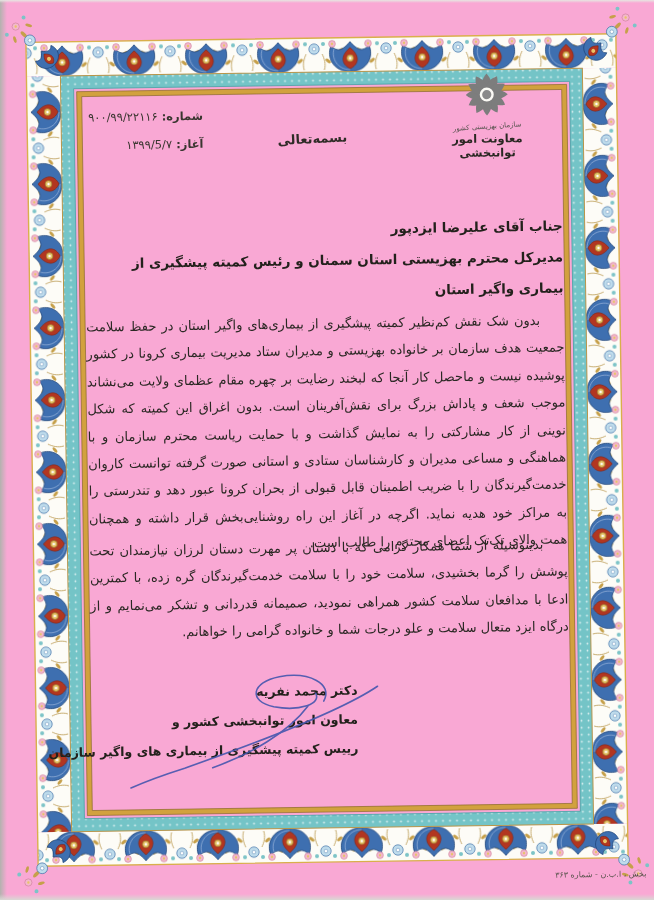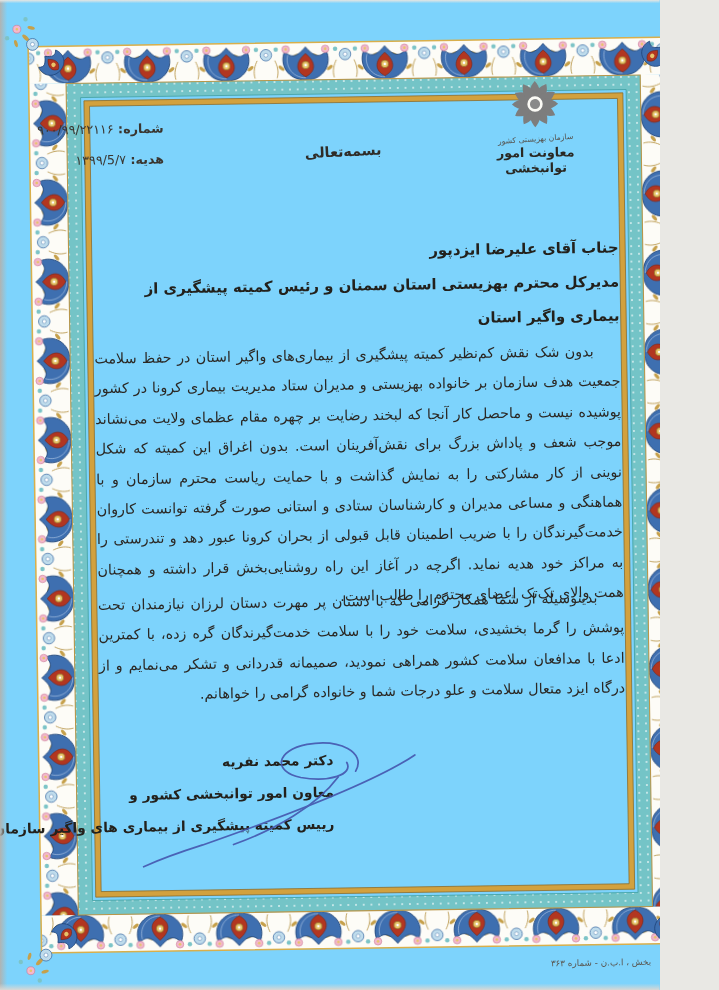--- a/index.html
+++ b/index.html
@@ -1,16 +1,16 @@
 <!DOCTYPE html>
 <html lang="fa"><head>
 <meta charset="utf-8">
 <style>
   html,body{margin:0;padding:0;background:#e9e8e4;}
-  .canvas{position:relative;width:600px;height:900px;background:#7dd3fc;overflow:hidden;
+  .canvas{position:relative;width:654px;height:900px;background:#f9a8d4;overflow:hidden;
           font-family:"DejaVu Sans",sans-serif;direction:rtl;}
   .page{position:absolute;inset:0;transform:rotate(-0.85deg);transform-origin:327px 450px;}
   .frame,.sig-ink{position:absolute;left:0;top:0;pointer-events:none;}
   .content{position:absolute;inset:0;color:#2B2824;}
 
   .ref{position:absolute;top:100px;right:446px;font-size:11.5px;font-weight:bold;
        color:#3A3630;text-align:right;line-height:28px;white-space:nowrap;}
   .ref .val{font-weight:normal;}
 
   .besmele{position:absolute;top:131px;left:282px;font-size:13px;font-weight:bold;
@@ -128,21 +128,21 @@
     </svg>
 
     <div class="content">
 
       <div class="ref">
         <div>
           <span>شماره:</span>
           <span class="val">۹۰۰/۹۹/۲۲۱۱۶</span>
         </div>
         <div>
-          <span>هدیه:</span>
+          <span>آغاز:</span>
           <span class="val">۱۳۹۹/5/۷</span>
         </div>
       </div>
 
       <div class="besmele">بسمه‌تعالی</div>
 
       <div class="letterhead">
         <svg width="46" height="46" viewBox="-23 -23 46 46">
           <defs>
             <path id="petal" d="M0,-21 C4.5,-16 6,-10 3.5,-5.5 C2,-3.5 1,-2.5 0,-2 C-1,-2.5 -2,-3.5 -3.5,-5.5 C-6,-10 -4.5,-16 0,-21 Z"></path>

